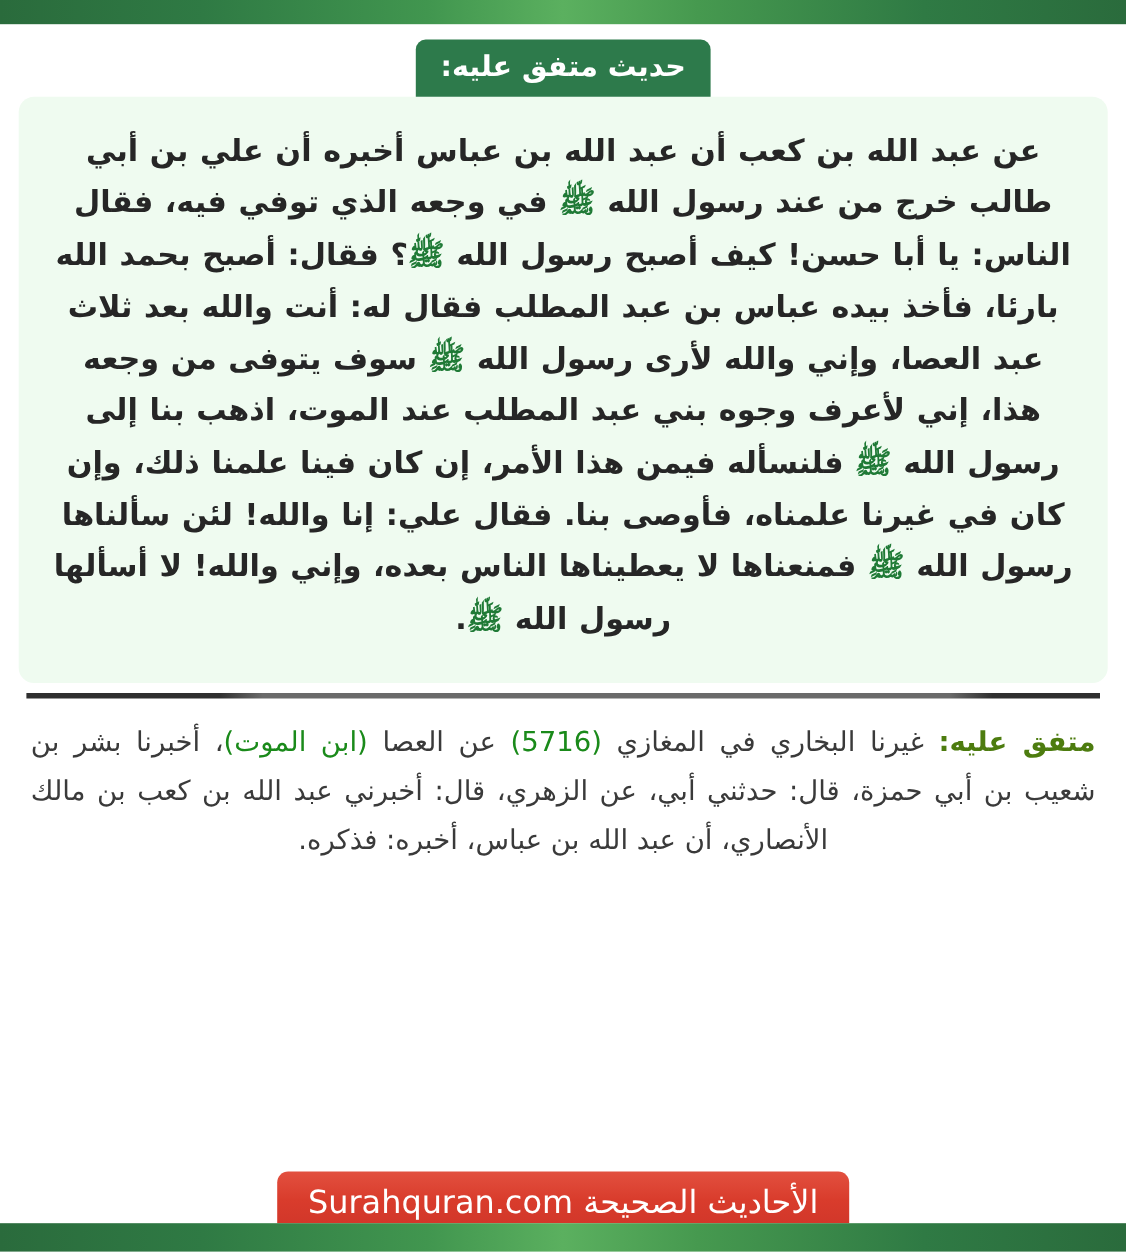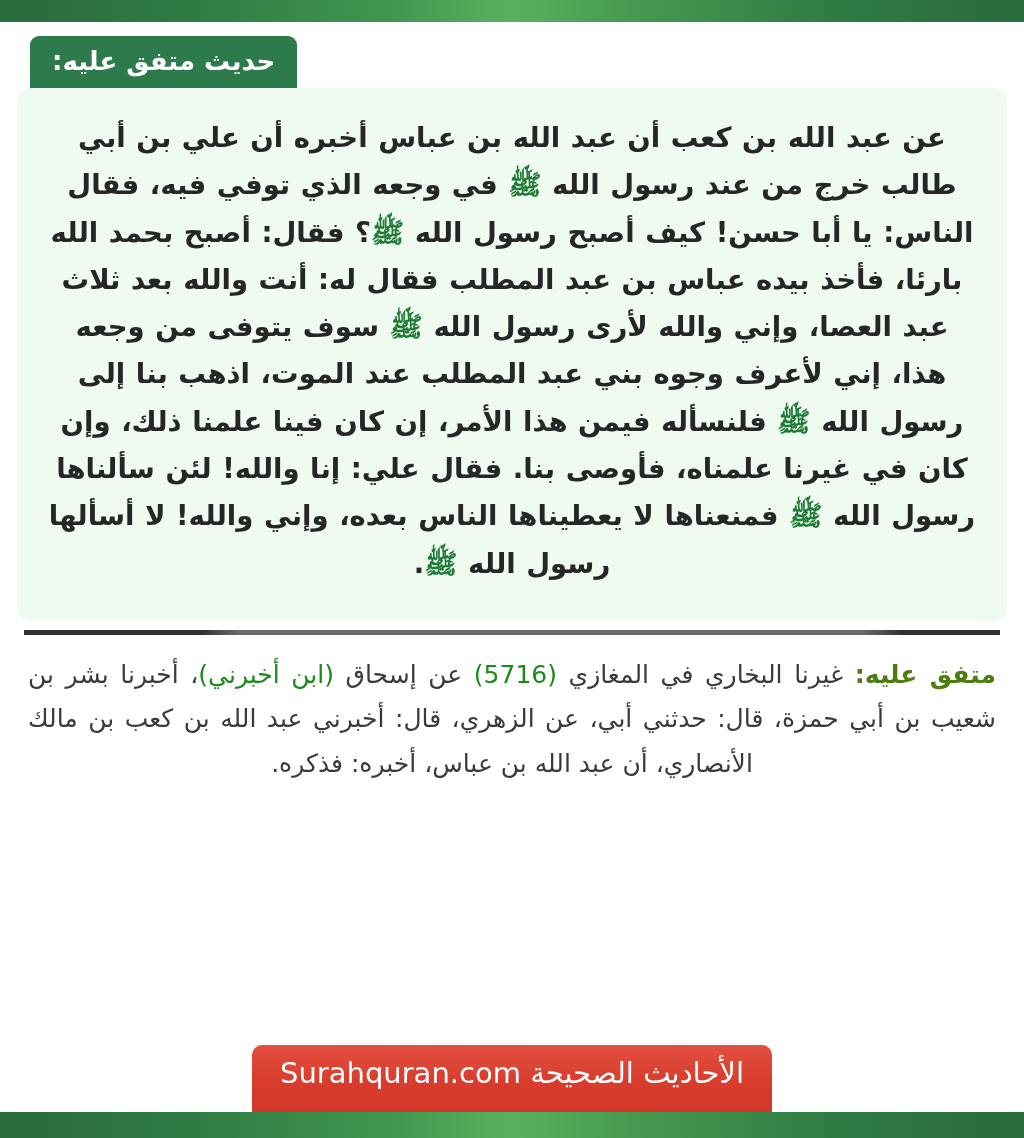--- a/index.html
+++ b/index.html
@@ -39,21 +39,21 @@
     top: 22px;
     left: 0;
     width: 1024px;
     height: 1090px;
   }
 
   
   .badge-row {
     padding: 14px 30px 0 30px;
     display: flex;
-    justify-content: flex-end;
+    justify-content: center;
   }
   .badge {
     background: #2d7a4b;
     color: #ffffff;
     font-size: 26px;
     font-weight: 700;
     line-height: 1;
     padding: 12px 22px 14px 22px;
     border-radius: 9px 9px 0 0;
     white-space: nowrap;
@@ -120,21 +120,21 @@
     bottom: 26px;
     width: 1024px;
     display: flex;
     justify-content: center;
   }
   .footer-banner {
     background: linear-gradient(180deg, #e2503f 0%, #d93c2c 55%, #d2372a 100%);
     color: #ffffff;
     font-size: 29px;
     line-height: 1;
-    padding: 14px 28px 24px 28px;
+    padding: 14px 28px 4px 28px;
     border-radius: 10px 10px 0 0;
     white-space: nowrap;
     font-weight: 400;
   }
 </style>
 </head>
 <body>
 
 <div class="edge-bar edge-bar--top"></div>
 
@@ -143,21 +143,21 @@
   <div class="badge-row">
     <div class="badge">حديث متفق عليه:</div>
   </div>
 
   <div class="hadith-panel">
     <div class="hadith-text" id="hadith-text"><span>عن عبد الله بن كعب أن عبد الله بن عباس أخبره أن علي بن أبي طالب خرج من عند رسول الله </span><span class="salla">ﷺ</span><span> في وجعه الذي توفي فيه، فقال الناس: يا أبا حسن! كيف أصبح رسول الله </span><span class="salla">ﷺ</span><span>؟ فقال: أصبح بحمد الله بارئا، فأخذ بيده عباس بن عبد المطلب فقال له: أنت والله بعد ثلاث عبد العصا، وإني والله لأرى رسول الله </span><span class="salla">ﷺ</span><span> سوف يتوفى من وجعه هذا، إني لأعرف وجوه بني عبد المطلب عند الموت، اذهب بنا إلى رسول الله </span><span class="salla">ﷺ</span><span> فلنسأله فيمن هذا الأمر، إن كان فينا علمنا ذلك، وإن كان في غيرنا علمناه، فأوصى بنا. فقال علي: إنا والله! لئن سألناها رسول الله </span><span class="salla">ﷺ</span><span> فمنعناها لا يعطيناها الناس بعده، وإني والله! لا أسألها رسول الله </span><span class="salla">ﷺ</span><span>.</span></div>
   </div>
 
   <div class="divider"></div>
 
-  <div class="takhrij" id="takhrij-text"><span class="grade">متفق عليه:</span><span> غيرنا البخاري في المغازي </span><span class="num">(5716)</span><span> عن إسحاق </span><span class="narrator">(ابن أخبرني)</span><span>، أخبرنا بشر بن شعيب بن أبي حمزة، قال: حدثني أبي، عن الزهري، قال: أخبرني عبد الله بن كعب بن مالك الأنصاري، أن عبد الله بن عباس، أخبره: فذكره.</span></div>
+  <div class="takhrij" id="takhrij-text"><span class="grade">متفق عليه:</span><span> غيرنا البخاري في المغازي </span><span class="num">(5716)</span><span> عن العصا </span><span class="narrator">(ابن الموت)</span><span>، أخبرنا بشر بن شعيب بن أبي حمزة، قال: حدثني أبي، عن الزهري، قال: أخبرني عبد الله بن كعب بن مالك الأنصاري، أن عبد الله بن عباس، أخبره: فذكره.</span></div>
 
 </div>
 
 <div class="footer-wrap">
   <div class="footer-banner">الأحاديث الصحيحة Surahquran.com</div>
 </div>
 
 <div class="edge-bar edge-bar--bottom"></div>
 
 </body></html>

